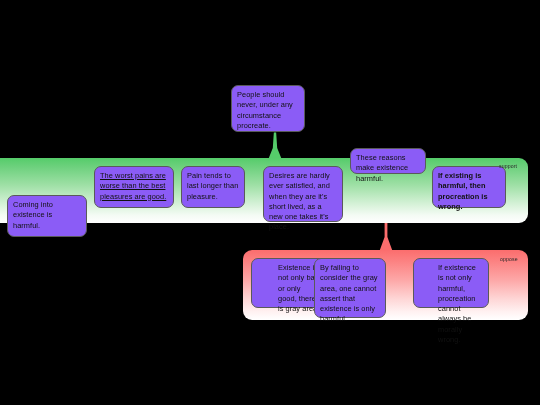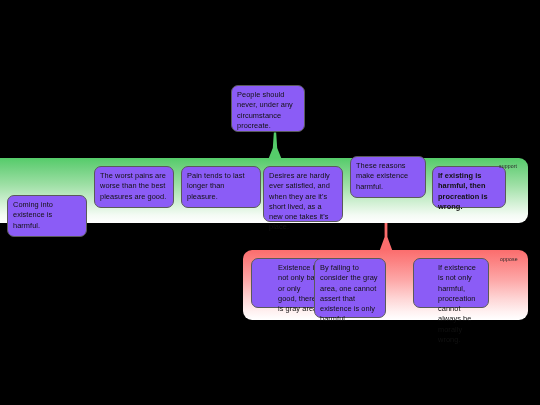--- a/index.html
+++ b/index.html
@@ -75,27 +75,27 @@
       <path d="M 10.0 0 L 12.0 0 L 13.2 18 L 18 30 L 4 30 L 8.8 18 Z" fill="#55cc6a"></path>
     </svg>
   </div>
 
   <div class="band band-support" style="left:0px; top:158px; width:528px; height:65px; border-top-left-radius:0; border-bottom-left-radius:0;"></div>
 
   <div class="band-label" style="left:499px; top:163px;">support</div>
 
   <div class="claim" style="left:7px; top:166px; width:80px; height:42px;margin-top:29px;">Coming into existence is harmful.</div>
 
-  <div class="claim" style="left:94px; top:166px; width:80px; height:42px;">The worst pains are worse than the best pleasures are good.</div>
+  <div class="claim" style="left:94px; top:166px; width:80px; height:42px;text-decoration:underline;">The worst pains are worse than the best pleasures are good.</div>
 
-  <div class="claim" style="left:181px; top:166px; width:80px; height:42px;">Pain tends to last longer than pleasure.</div>
+  <div class="claim" style="left:181px; top:166px; width:64px; height:42px;">Pain tends to last longer than pleasure.</div>
 
   <div class="claim" style="left:263px; top:166px; width:80px; height:56px;">Desires are hardly ever satisfied, and when they are it's short lived, as a new one takes it's place.</div>
 
-  <div class="claim" style="left:350px; top:156px; width:76px; height:42px;">These reasons make existence harmful.</div>
+  <div class="claim" style="left:350px; top:148px; width:76px; height:26px;">These reasons make existence harmful.</div>
 
   <div class="claim" style="left:432px; top:166px; width:74px; height:42px;font-weight:bold;">If existing is harmful, then procreation is wrong.</div>
 
   <div class="connector" style="left:374px; top:207px; width:24px; height:46px;">
     <svg width="24" height="46" viewBox="0 0 24 46">
       <path d="M 4 0 L 20 0 L 13.4 11 L 13.4 30 L 18.5 44 L 5.5 44 L 10.6 30 L 10.6 11 Z" fill="#fb6d6d"></path>
     </svg>
   </div>
 
   <div class="band band-oppose" style="left:243px; top:250px; width:285px; height:70px;"></div>

